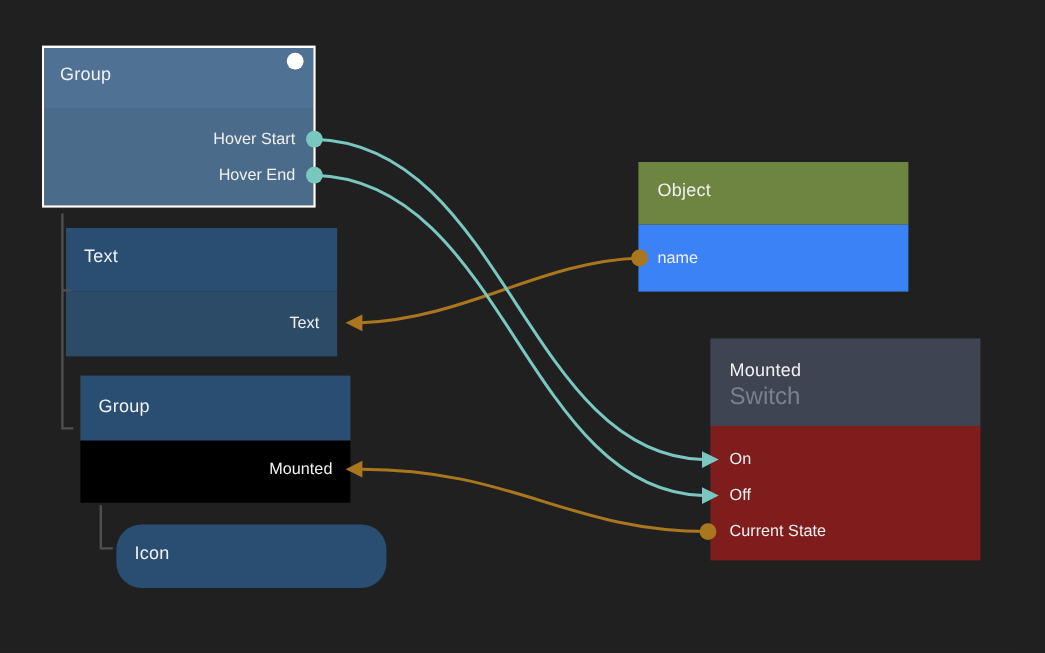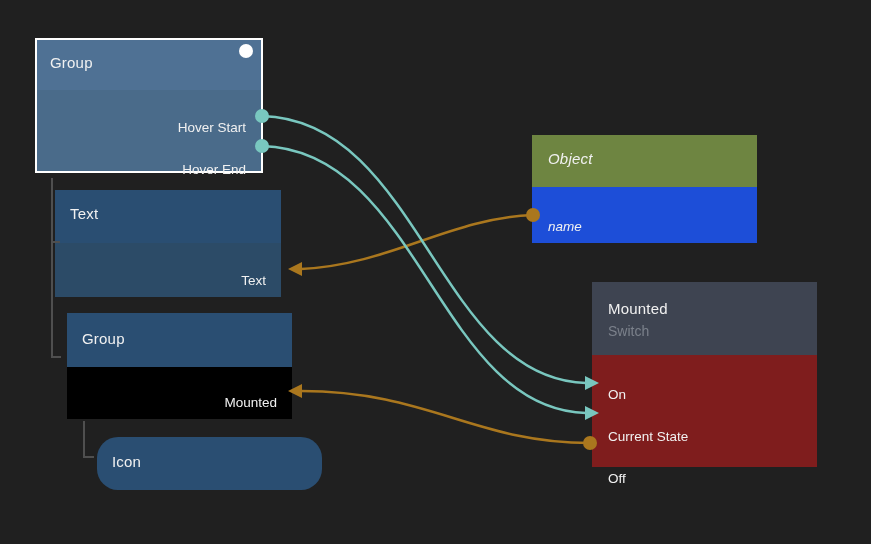--- a/index.html
+++ b/index.html
@@ -4,22 +4,22 @@
 <style>
   html,body{margin:0;padding:0;background:#202020;}
   .canvas{
     position:relative;width:871px;height:544px;overflow:hidden;
     background:#202020;
     font-family:"Liberation Sans", sans-serif;
   }
   .node{position:absolute;box-sizing:border-box;}
   .node .hdr{position:relative;box-sizing:border-box;width:100%;height:100%;}
   .title{font-size:15px;color:#f1f1f1;letter-spacing:.2px;}
-  .subtitle{font-size:14px;color:#7b818b;}
-  .port{height:30px;line-height:30px;font-size:13.5px;color:#f1f1f1;margin-top:12px;}
+  .subtitle{font-size:20px;color:#7b818b;}
+  .port{height:30px;line-height:30px;font-size:13.5px;color:#f1f1f1;}
   .port.right{text-align:right;padding-right:15px;}
   .port.left{text-align:left;padding-left:16px;}
 
   
   .n-group1{left:35px;top:38px;width:228px;height:135px;border:2px solid #ffffff;}
   .n-group1 .hdr{height:50px;background:#4f7194;padding:14px 0 0 13px;}
   .n-group1 .body{height:81px;background:#4a6b8a;padding-top:11px;box-sizing:border-box;}
   .sel-dot{position:absolute;top:4px;right:8px;width:14px;height:14px;border-radius:50%;background:#ffffff;}
 
   
@@ -29,23 +29,23 @@
 
   
   .n-group2{left:67px;top:313px;width:225px;height:106px;}
   .n-group2 .hdr{height:54px;background:#2a4e72;padding:17px 0 0 15px;}
   .n-group2 .body{height:52px;background:#000000;padding-top:9px;box-sizing:border-box;}
 
   
   .n-icon{left:97px;top:437px;width:225px;height:53px;background:#2a4e72;padding:16px 0 0 15px;border-radius:21px;}
 
   
-  .n-object{left:532px;top:135px;width:225px;height:108px;font-style:italic;}
+  .n-object{left:532px;top:135px;width:225px;height:108px;}
   .n-object .hdr{height:52px;background:#6e8541;padding:15px 0 0 16px;}
-  .n-object .body{height:56px;background:#1d4ed8;padding-top:13px;box-sizing:border-box;}
+  .n-object .body{height:56px;background:#3b82f6;padding-top:13px;box-sizing:border-box;}
 
   
   .n-hovering{left:592px;top:282px;width:225px;height:185px;}
   .n-hovering .hdr{height:73px;background:#3e4451;padding:15px 0 0 16px;line-height:23px;}
   .n-hovering .hdr .title{display:block;}
   .n-hovering .hdr .subtitle{display:block;}
   .n-hovering .body{height:112px;background:#7f1d1d;padding-top:13px;box-sizing:border-box;}
 
   
   svg.wires{position:absolute;left:0;top:0;width:871px;height:544px;pointer-events:none;}
@@ -117,24 +117,24 @@
   <div class="node n-hovering">
     <div class="hdr">
       <span class="title">Mounted</span>
       <span class="subtitle">Switch</span>
     </div>
     <div class="body">
       <div class="port left">
         <span>On</span>
       </div>
       <div class="port left">
-        <span>Current State</span>
+        <span>Off</span>
       </div>
       <div class="port left">
-        <span>Off</span>
+        <span>Current State</span>
       </div>
     </div>
   </div>
 
   <svg class="wires" viewBox="0 0 871 544">
 
     <path class="tree" d="M52 178 V357 H61"></path>
     <path class="tree" d="M52 242 H60"></path>
     <path class="tree" d="M84 421 V457 H94"></path>
 

